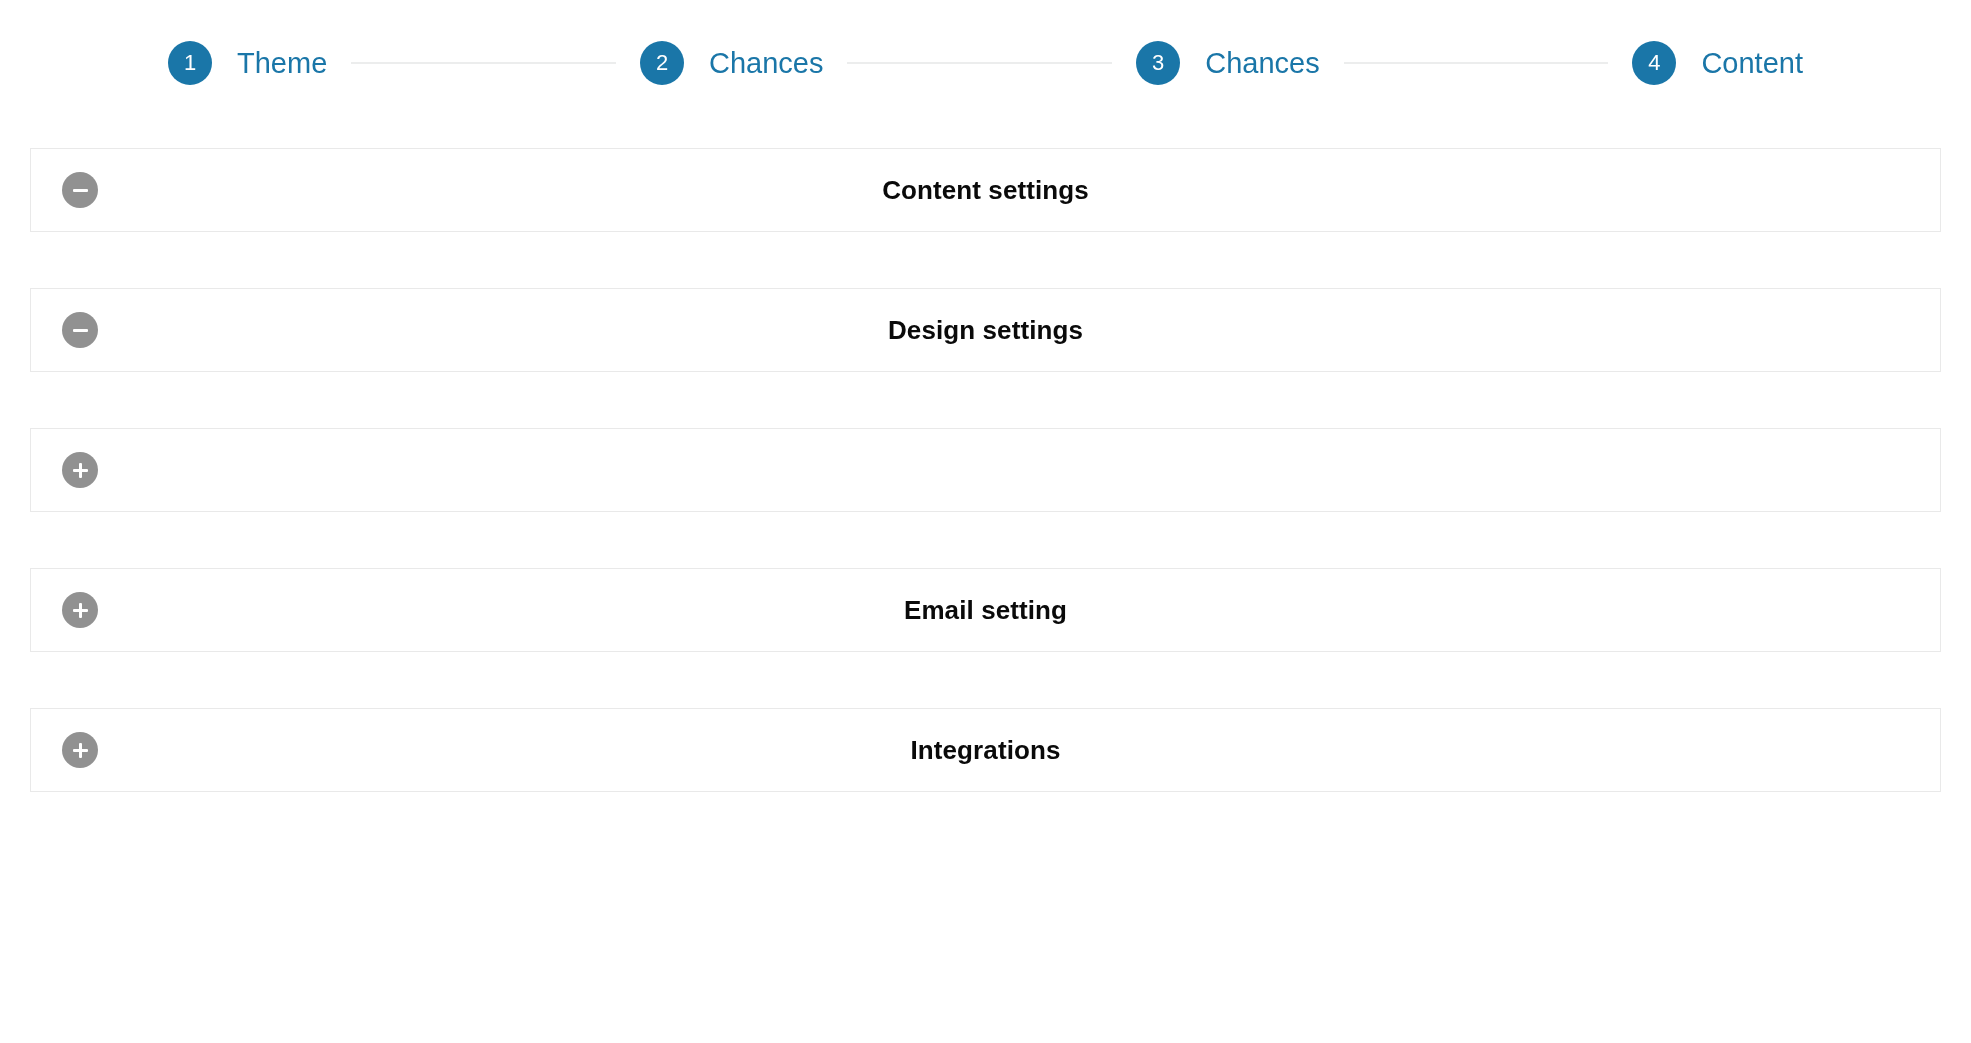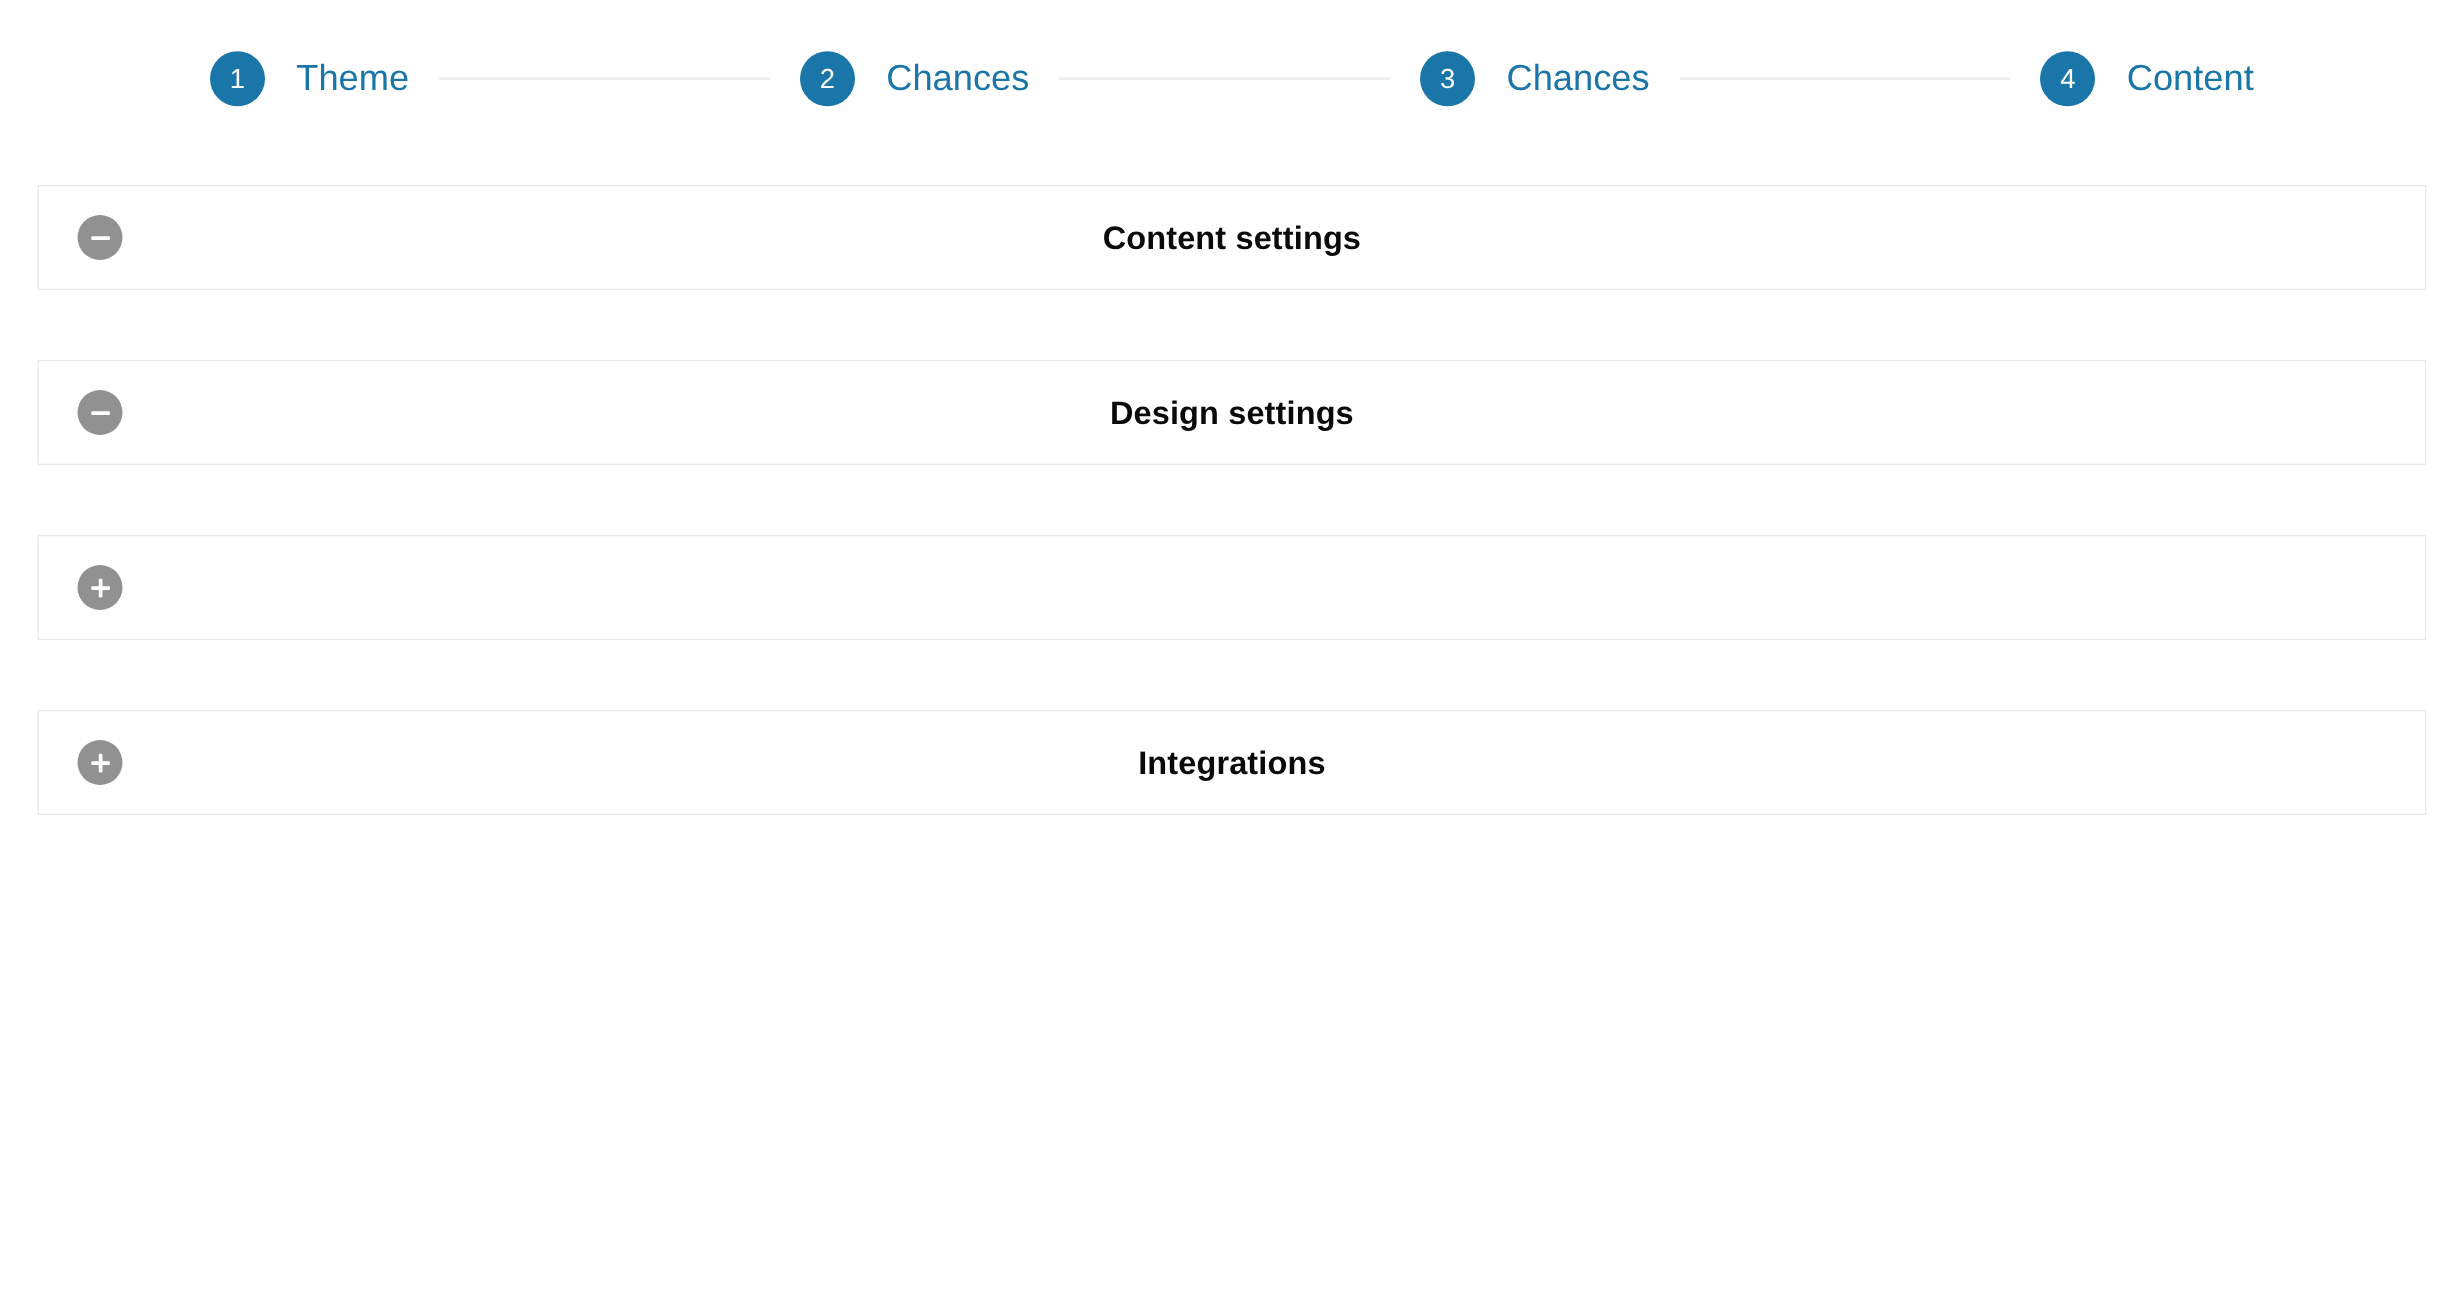--- a/index.html
+++ b/index.html
@@ -180,15 +180,22 @@
       <div class="panel-toggle">
         <span class="bar-h"></span>
         <span class="bar-v"></span>
       </div>
     </div>
     <div class="panel">
       <div class="panel-toggle">
         <span class="bar-h"></span>
         <span class="bar-v"></span>
       </div>
+      <div class="panel-title">Email setting</div>
+    </div>
+    <div class="panel">
+      <div class="panel-toggle">
+        <span class="bar-h"></span>
+        <span class="bar-v"></span>
+      </div>
       <div class="panel-title">Integrations</div>
     </div>
   </div>
 
 </body></html>

